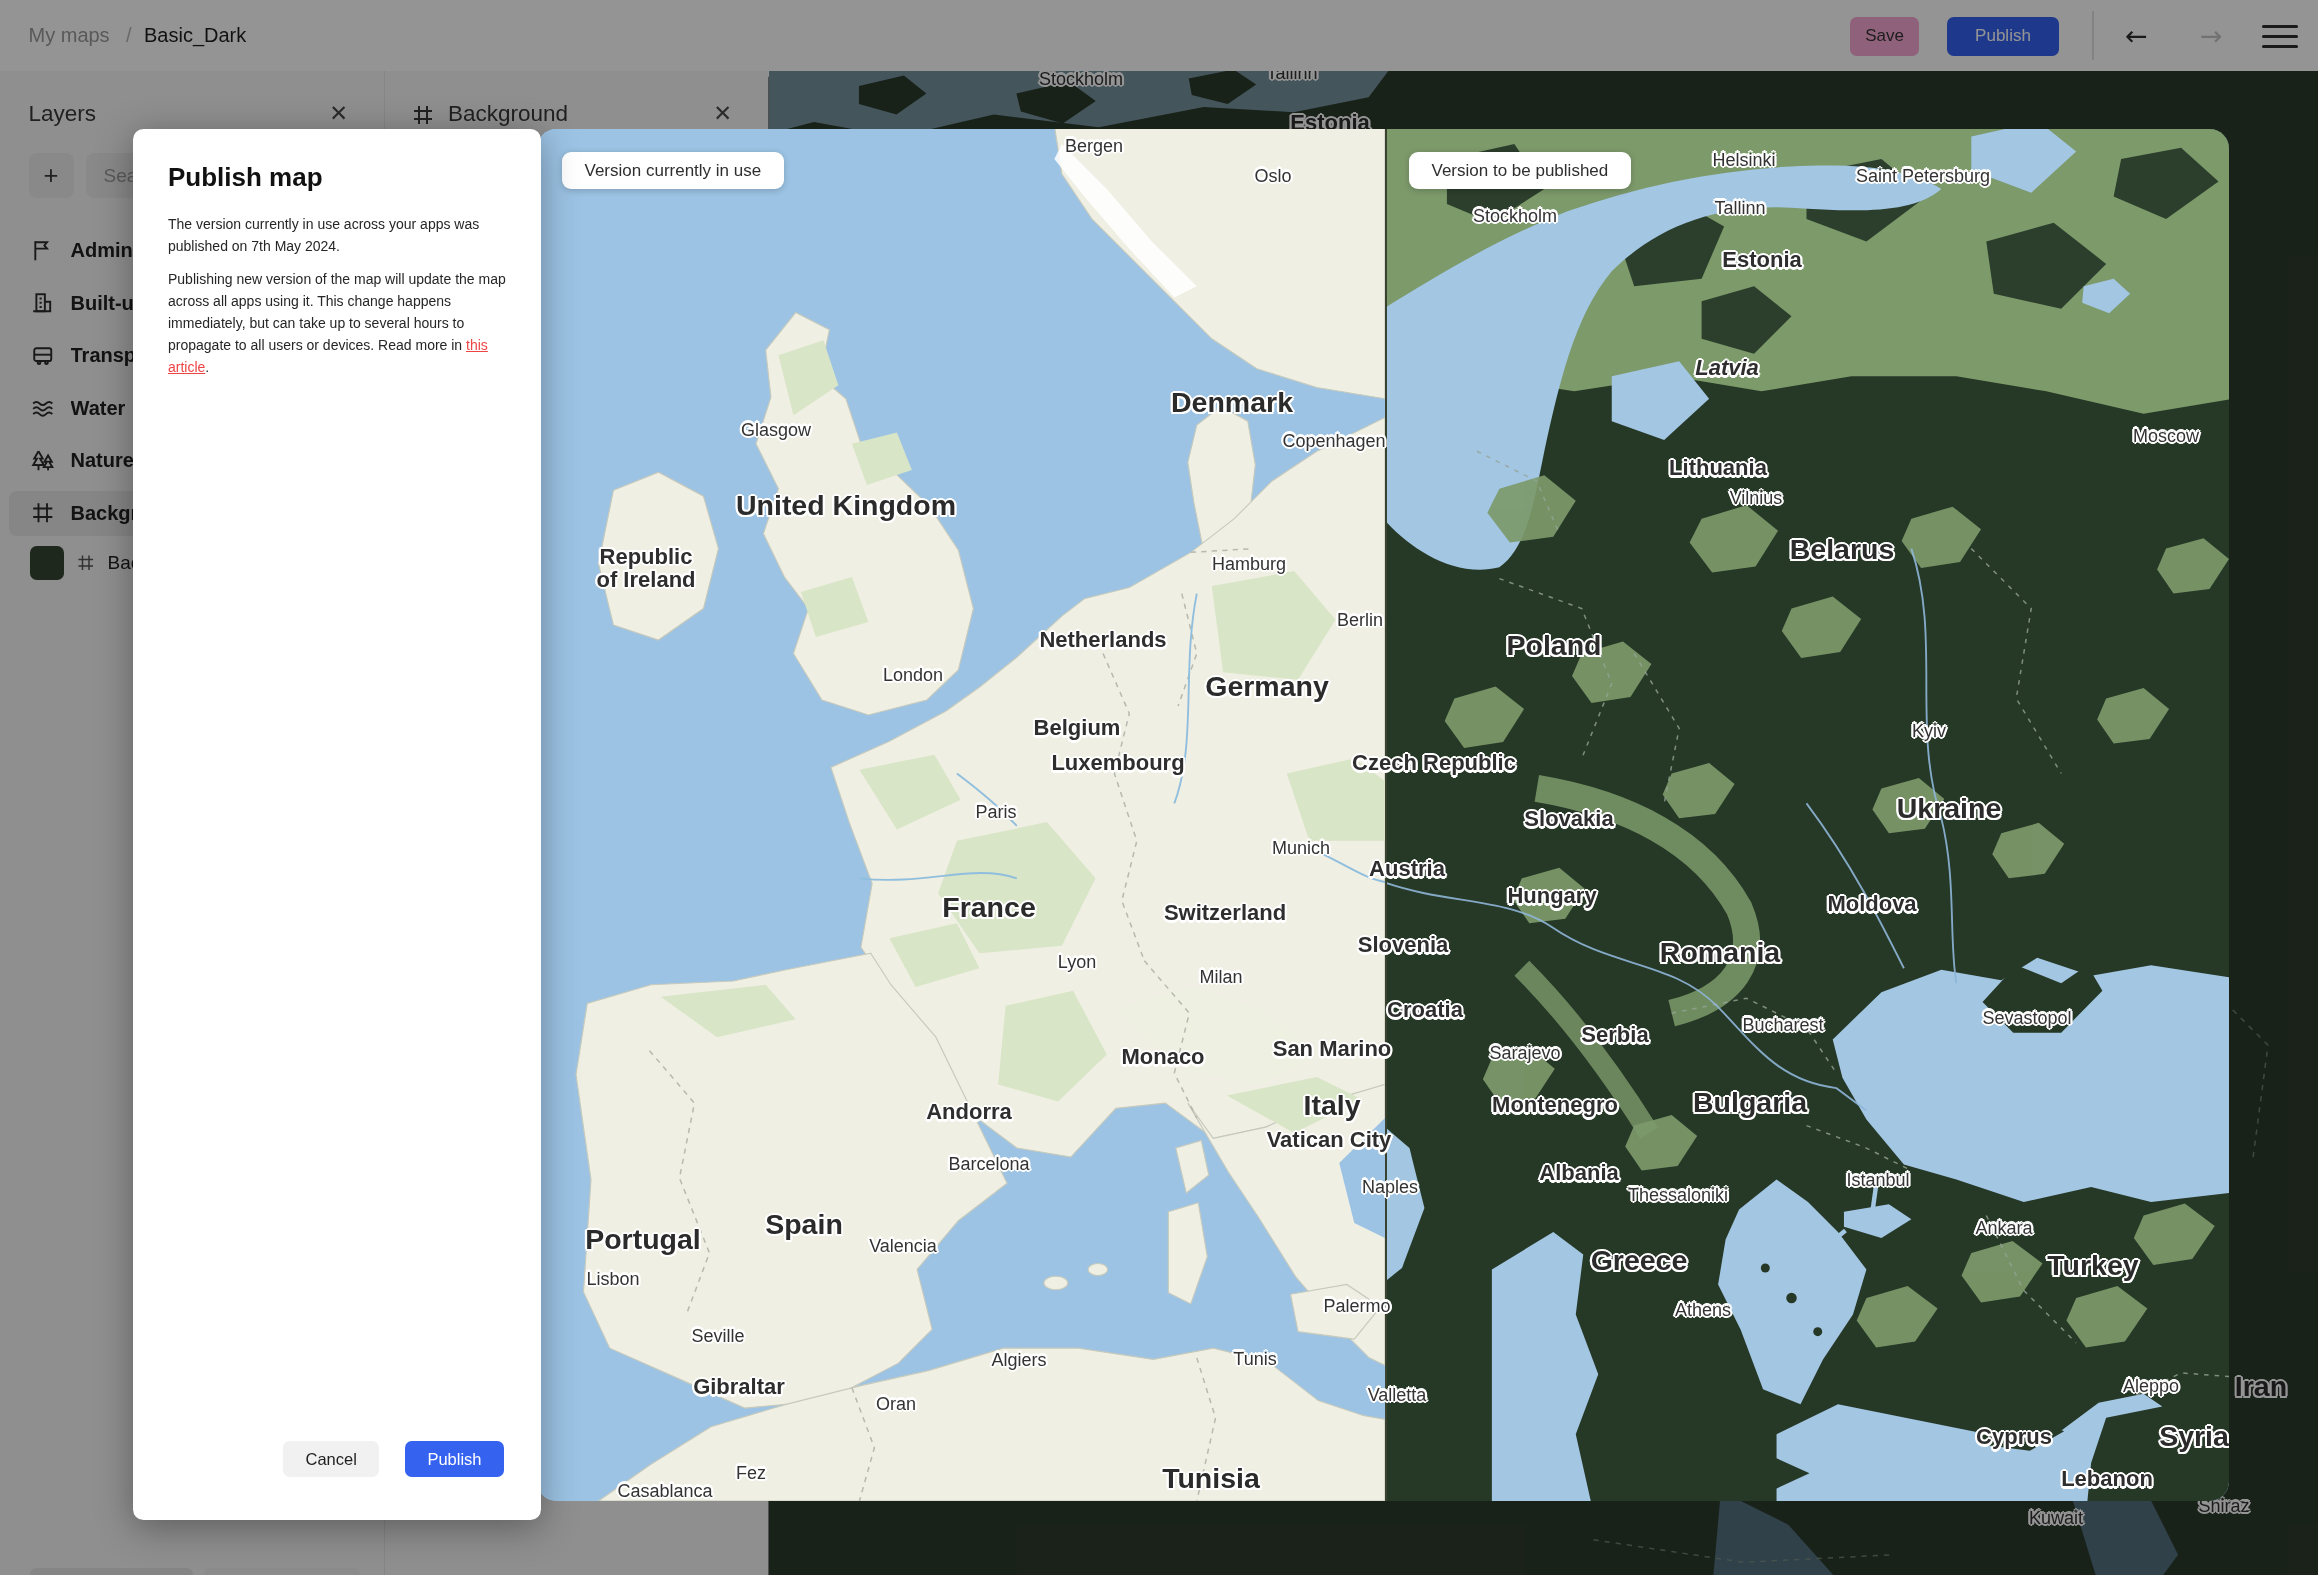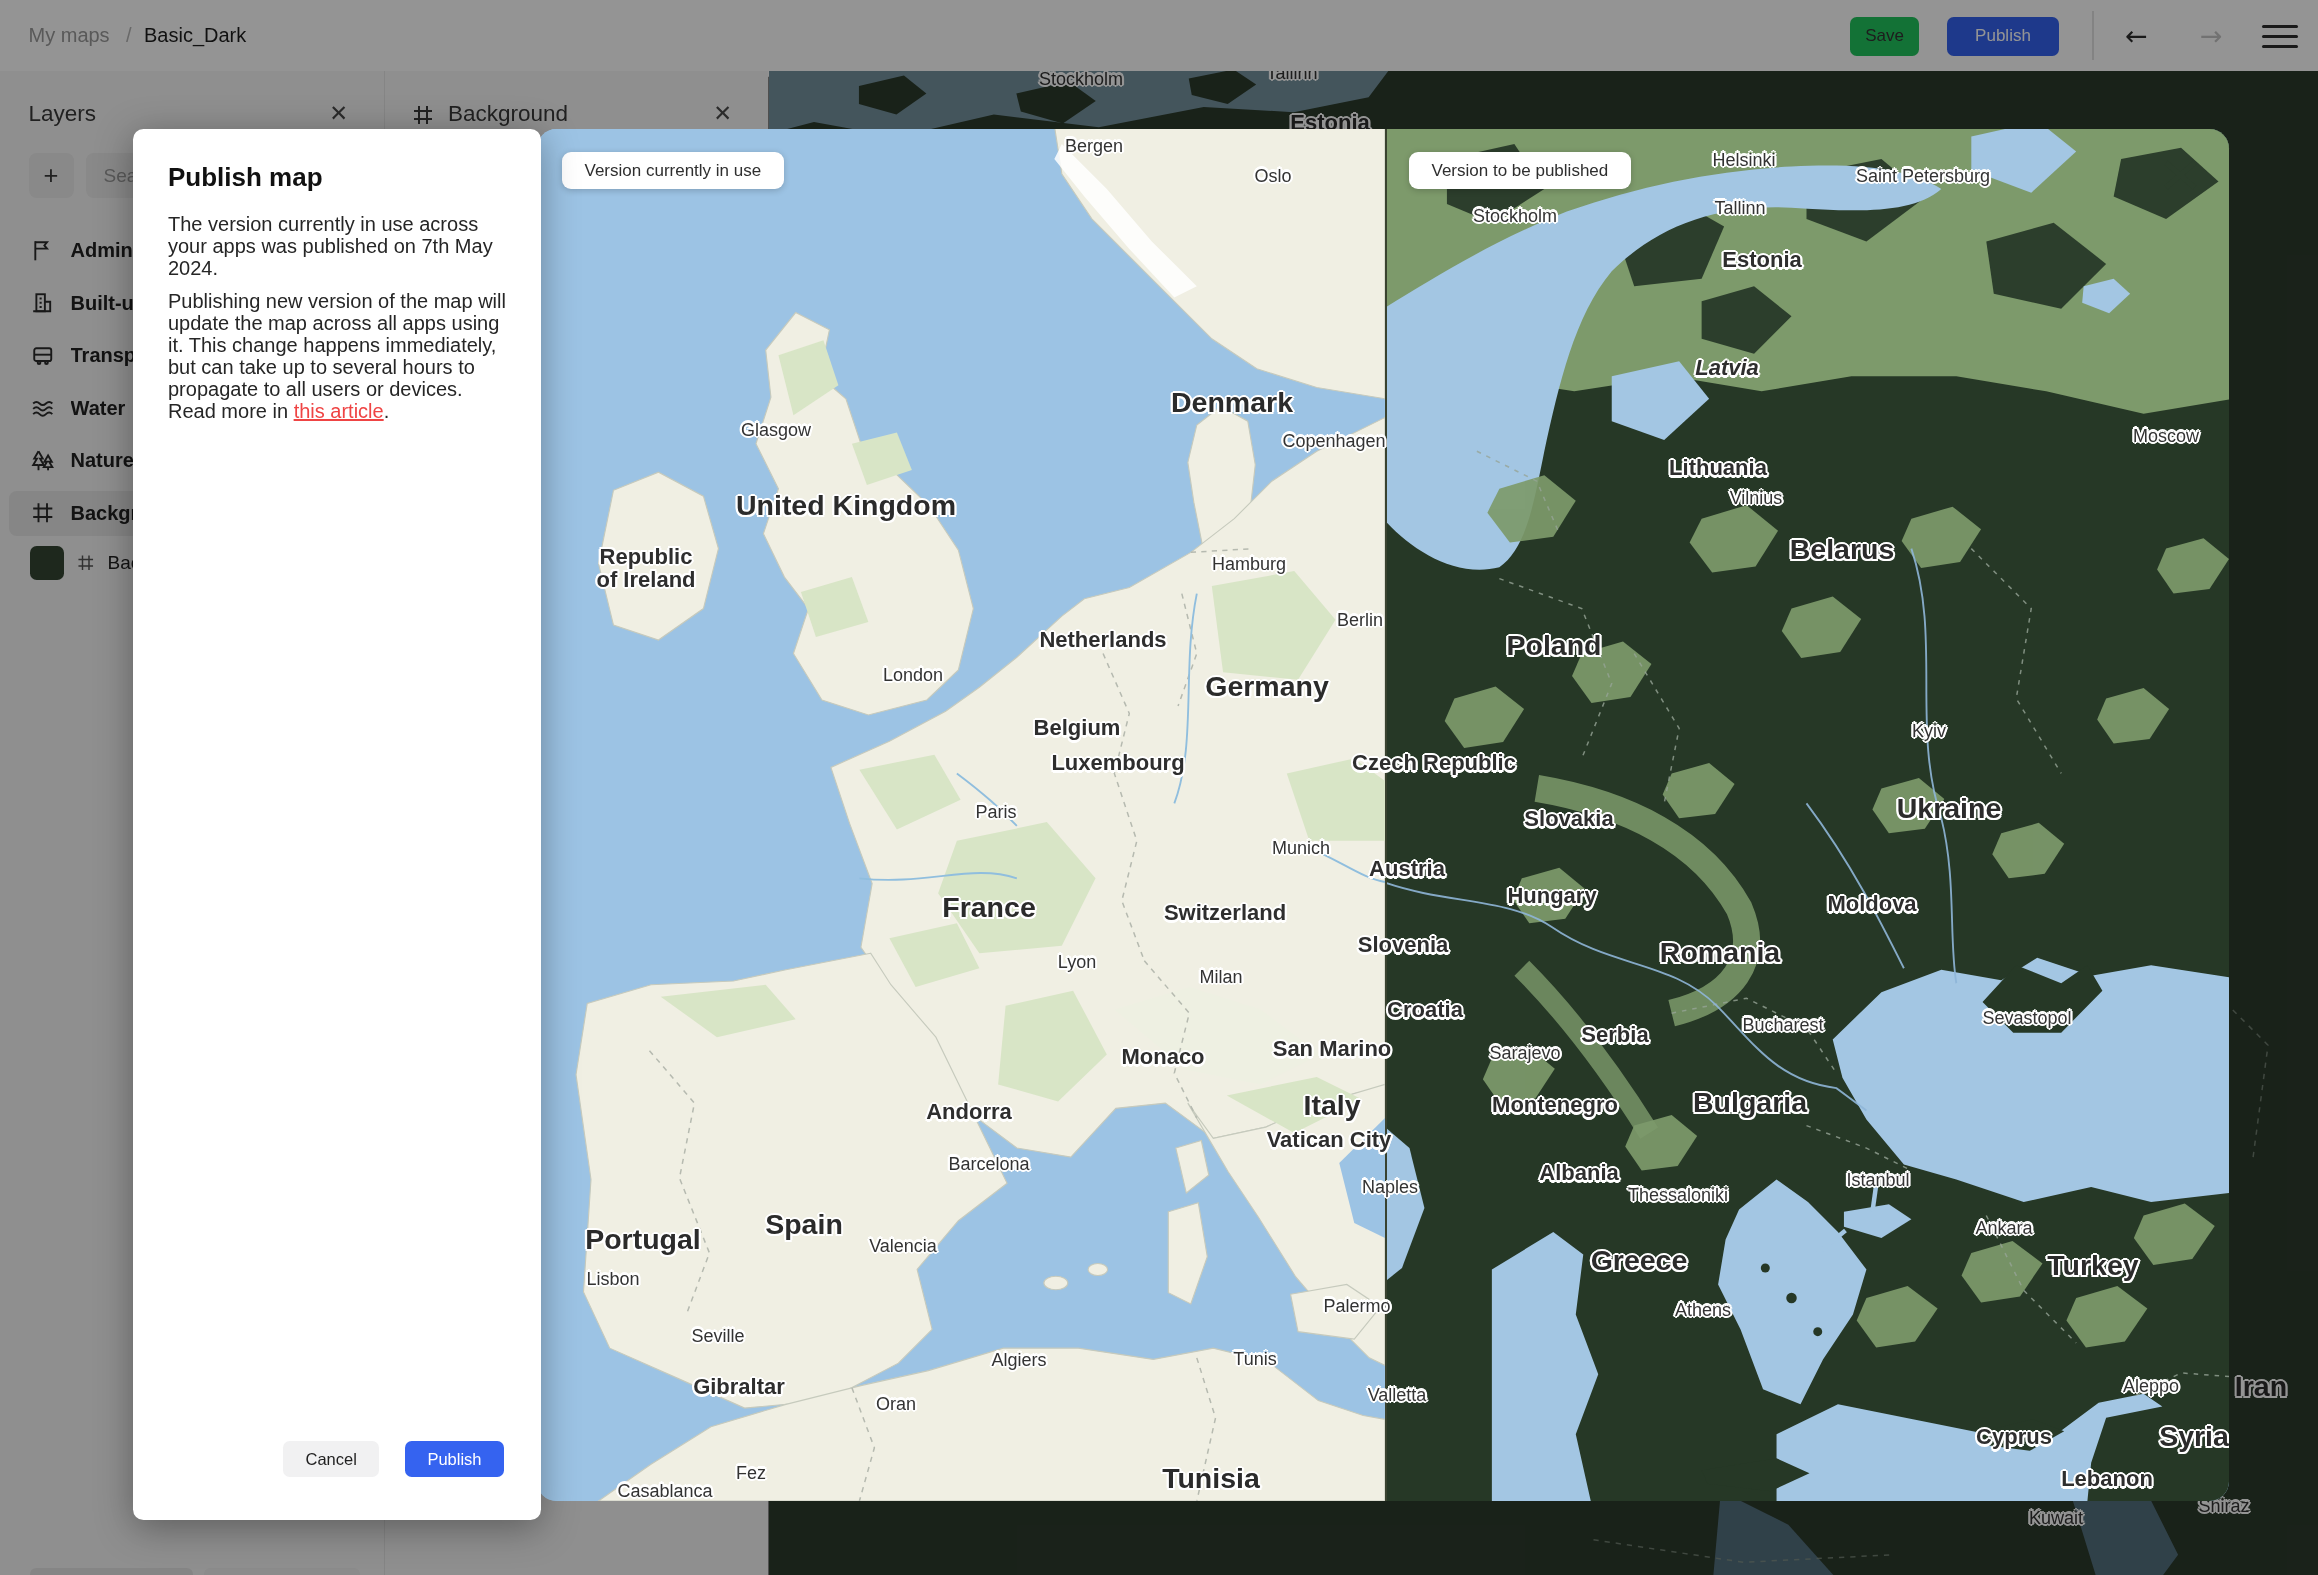--- a/index.html
+++ b/index.html
@@ -9,21 +9,21 @@
 
   
   #topbar { position:absolute; left:0; top:0; width:2319px; height:77px; background:#ffffff;
     border-bottom:0.7px solid #e3e3e3; z-index:1; }
   .crumb { position:absolute; top:0; height:71px; display:flex; align-items:center; font-size:20px; }
   #crumb-root { left:28.5px; color:#9a9a9a; }
   #crumb-sep  { left:126px; color:#b5b5b5; }
   #crumb-cur  { left:144px; color:#1e1e1e; font-weight:500; }
   .tb-btn { position:absolute; top:16.5px; height:39px; border-radius:6.7px; display:flex;
     align-items:center; justify-content:center; font-size:17px; }
-  #save-btn { left:1850px; width:69px; background:#22c55e; color:#333; }
+  #save-btn { left:1850px; width:69px; background:#f9a8d4; color:#333; }
   #publish-top-btn { left:1947px; width:112px; background:#3563f0; color:#fff; }
   #tb-sep { position:absolute; left:2092px; top:10.5px; width:1.5px; height:49px; background:#e2e2e2; }
   .tb-icon { position:absolute; top:0; height:71px; display:flex; align-items:center;
     font-family:"DejaVu Sans", sans-serif; font-size:27px; }
   #back-arrow { left:2125px; color:#2e2e2e; }
   #fwd-arrow  { left:2200px; color:#c4c4c4; }
   #burger { left:2262px; top:25px; width:36px; height:22.5px; display:flex; flex-direction:column;
     justify-content:space-between; position:absolute; }
   #burger div { height:3px; background:#2e2e2e; border-radius:1.5px; }
 
@@ -79,21 +79,21 @@
     text-shadow:-1.5px -1.5px 0 #fff, 1.5px -1.5px 0 #fff, -1.5px 1.5px 0 #fff, 1.5px 1.5px 0 #fff,
       0 -2.2px 0 #fff, 0 2.2px 0 #fff, -2.2px 0 0 #fff, 2.2px 0 0 #fff; }
   .lbl.country-lg { font-size:28.5px; font-weight:700; color:#2b2b2b; }
   .lbl.country { font-size:22px; font-weight:700; }
   .lbl.city { font-size:18px; font-weight:400; color:#333; }
 
   
   #dialog { position:absolute; left:133px; top:129px; width:408px; height:1391px; background:#ffffff;
     border-radius:10.5px; z-index:20; box-shadow:0 7.5px 37px rgba(0,0,0,0.35); }
   #dialog h1 { position:absolute; left:35px; top:33px; font-size:26px; font-weight:600; color:#111; }
-  #dialog .body { position:absolute; left:35px; right:35px; top:84px; font-size:20px;
+  #dialog .body { position:absolute; left:35px; right:35px; top:84px; font-size:14px;
     line-height:22px; color:#262626; }
   #dialog .body p { margin-bottom:10.5px; }
   #dialog a { color:#ef4444; text-decoration:underline;margin-top:14px; }
   #dlg-buttons { position:absolute; right:37px; bottom:43px; display:flex; gap:25.5px; }
   .dlg-btn { height:36px; border-radius:6.7px; display:flex; align-items:center; justify-content:center;
     font-size:16.5px; padding:0 22.5px; cursor:default; }
   #cancel-btn { background:#f1f1f2; color:#1f1f1f; }
   #dlg-publish-btn { background:#3563f0; color:#ffffff; }
 
   

